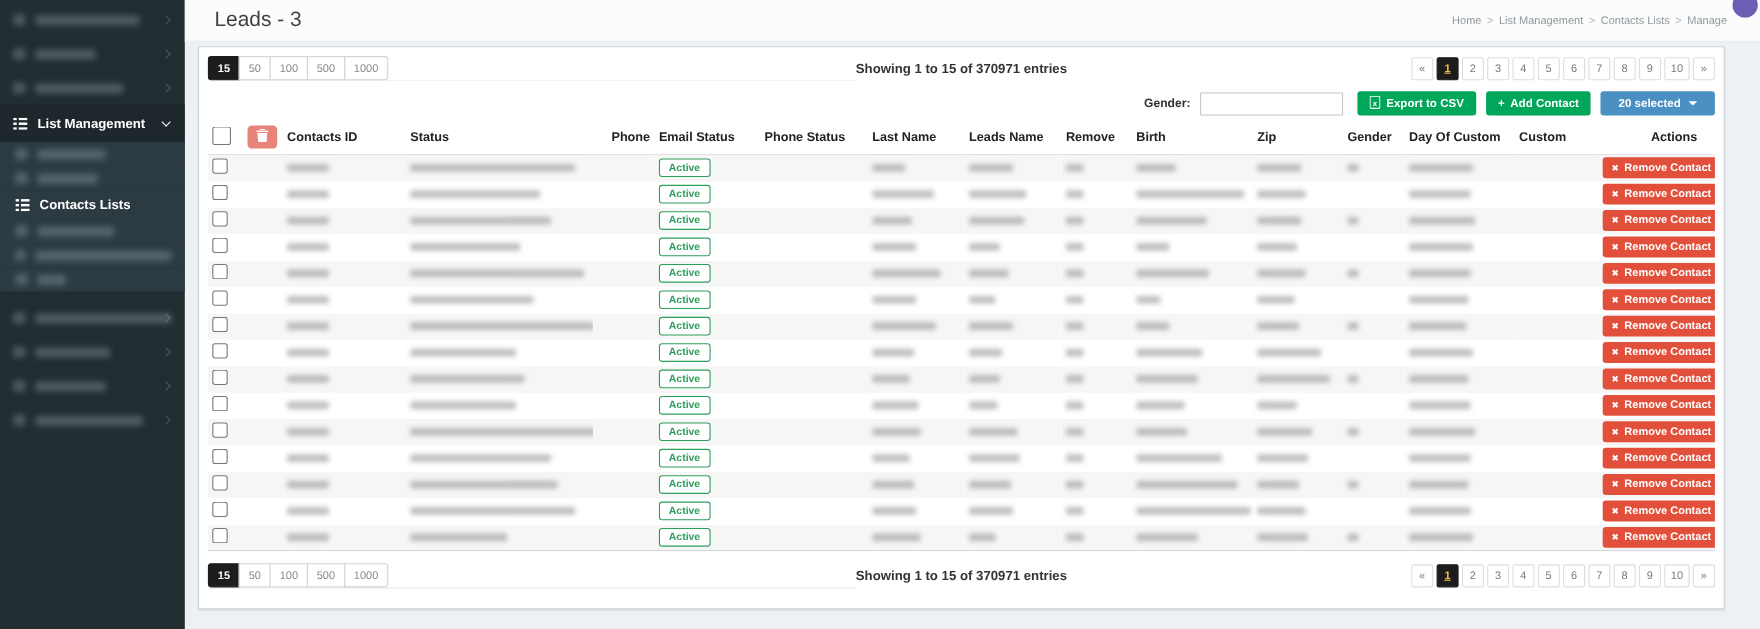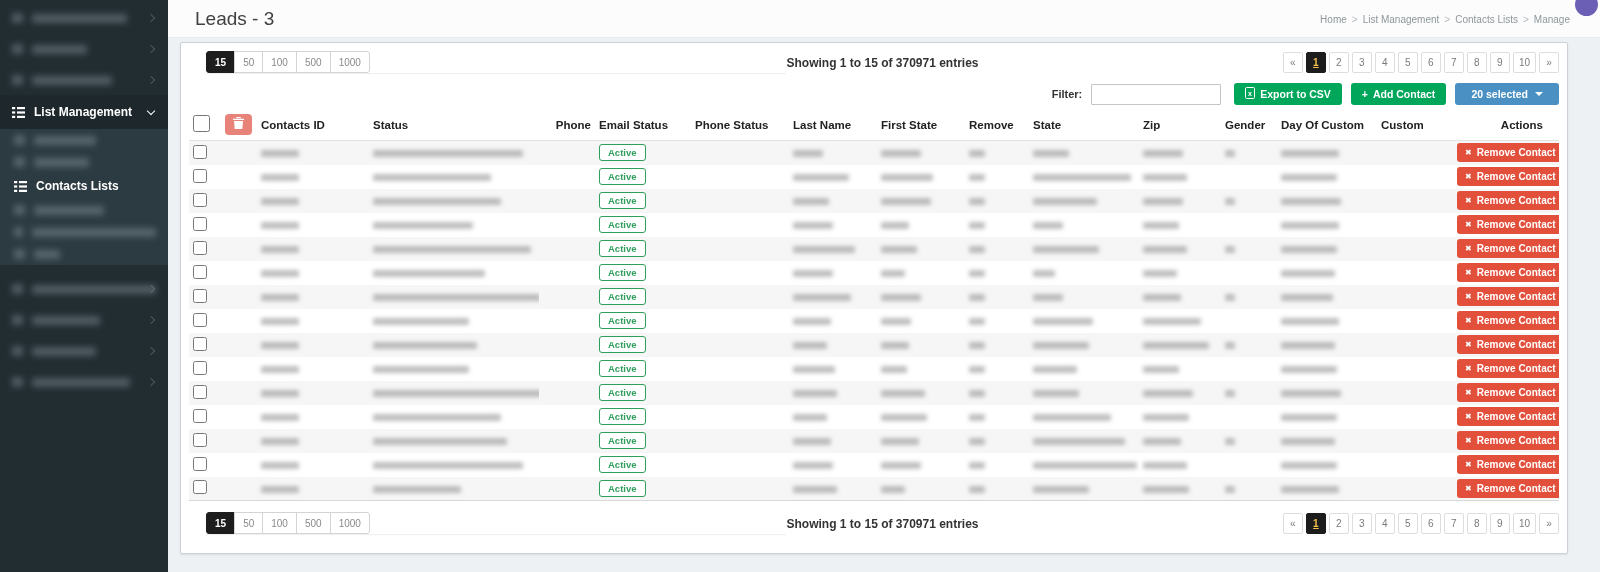--- a/index.html
+++ b/index.html
@@ -37,21 +37,21 @@
   .avatar-dot { position:absolute; right:2px; top:-7px; width:23px; height:23px;
     border-radius:50%; background:#6b5fb5; cursor:pointer; }
 
   .content { padding:4px 32px 0 12px; }
   .card { background:#fff; border:1px solid #ccd1d7; border-radius:2px;
     box-shadow:0 1px 2px rgba(0,0,0,.08); height:512px; padding:6px 8px; }
 
   
   .toolbar-row { display:flex; align-items:center; height:26px; }
   .tb-left { flex:1; display:flex; box-shadow:0 1px 1px rgba(0,0,0,.06); width:fit-content; }
-  .tb-left { flex:1;margin-left:17px; }
+  .tb-left { flex:1; }
   .tb-center { flex:0 0 auto; }
   .tb-right { flex:1; display:flex; justify-content:flex-end; gap:3px; }
   .size-btn { font-size:10px; padding:0 8px; height:22px; background:#fff;
     border:1px solid #d4d4d4; margin-left:-1px; color:#8a8a8a; cursor:pointer; }
   .size-btn:first-child { border-radius:3px 0 0 3px; margin-left:0; }
   .size-btn:last-child { border-radius:0 3px 3px 0; }
   .size-btn.active { background:#1d1d1d; border-color:#1d1d1d; color:#fff; font-weight:bold; }
   .showing { font-size:12px; font-weight:bold; color:#333; }
   .page-btn { min-width:20px; height:21px; padding:0 5px; font-size:10px; background:#fff;
     border:1px solid #ddd; border-radius:2px; color:#7a7a7a; cursor:pointer; }
@@ -226,21 +226,21 @@
               <button class="page-btn">6</button>
               <button class="page-btn">7</button>
               <button class="page-btn">8</button>
               <button class="page-btn">9</button>
               <button class="page-btn">10</button>
               <button class="page-btn">»</button>
             </div>
           </div>
 
         <div class="filter-row">
-          <label class="filter-label">Filter:</label>
+          <label class="filter-label">Gender:</label>
           <input class="filter-input" value="" style="">
           <button class="btn green">
             <span><svg width="10" height="12" viewBox="0 0 10 12">
                   <rect x="0.5" y="0.5" width="9" height="11" rx="1.2" fill="none" stroke="#fff"></rect>
                   <text x="5" y="9" font-size="7" fill="#fff" text-anchor="middle">x</text>
                 </svg></span>
             <span>Export to CSV</span>
           </button>
           <button class="btn green">
             <span>+</span>
@@ -282,23 +282,23 @@
                           <path d="M1 4h9l-.7 8H1.7z"></path>
                         </g>
                       </svg></span>
                   </button></th>
                 <th class="c2">Contacts ID</th>
                 <th class="c3">Status</th>
                 <th class="c4">Phone</th>
                 <th class="c5">Email Status</th>
                 <th class="c6">Phone Status</th>
                 <th class="c7">Last Name</th>
-                <th class="c8">First State</th>
+                <th class="c8">Leads Name</th>
                 <th class="c9">Remove</th>
-                <th class="c10">State</th>
+                <th class="c10">Birth</th>
                 <th class="c11">Zip</th>
                 <th class="c12">Gender</th>
                 <th class="c13">Day Of Custom</th>
                 <th class="c14">Custom</th>
                 <th class="c15">Actions</th>
               </tr>
             </thead>
           <tbody id="tbody">
               <tr>
                 <td class="c0"><input class="row-cb" type="checkbox" style=""></td>

